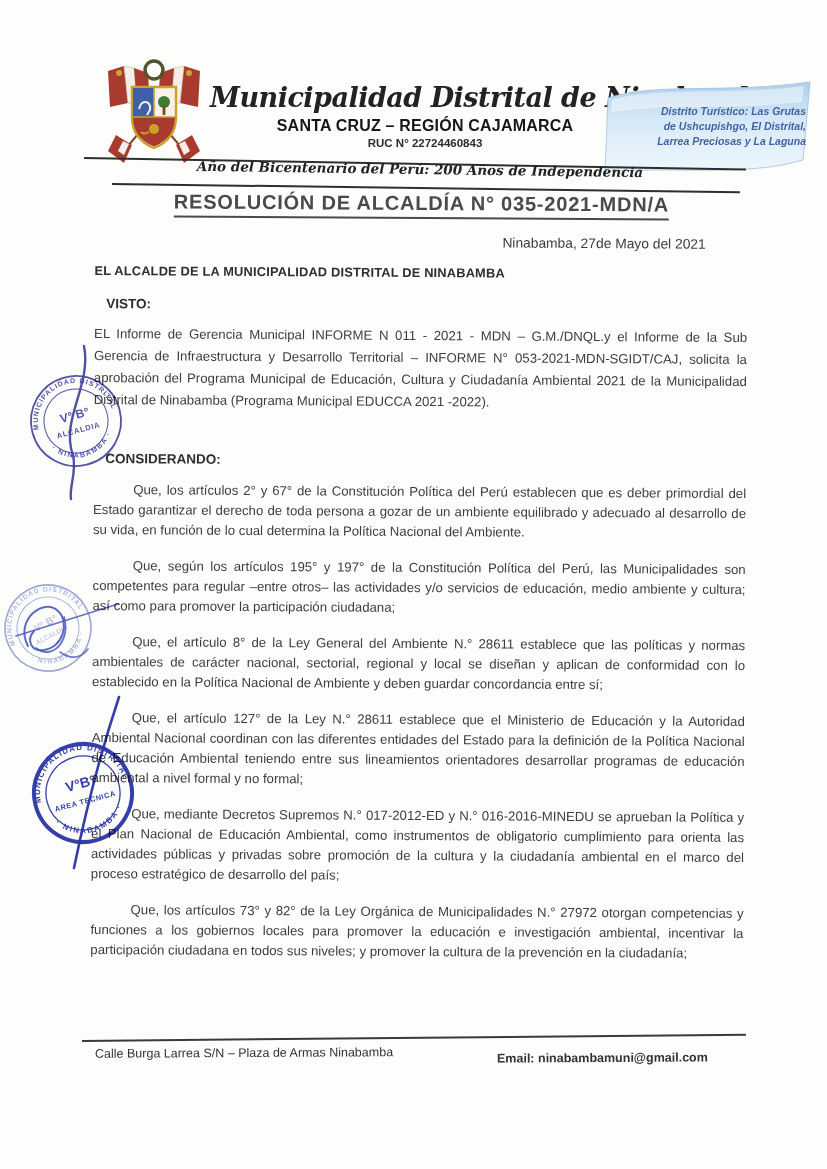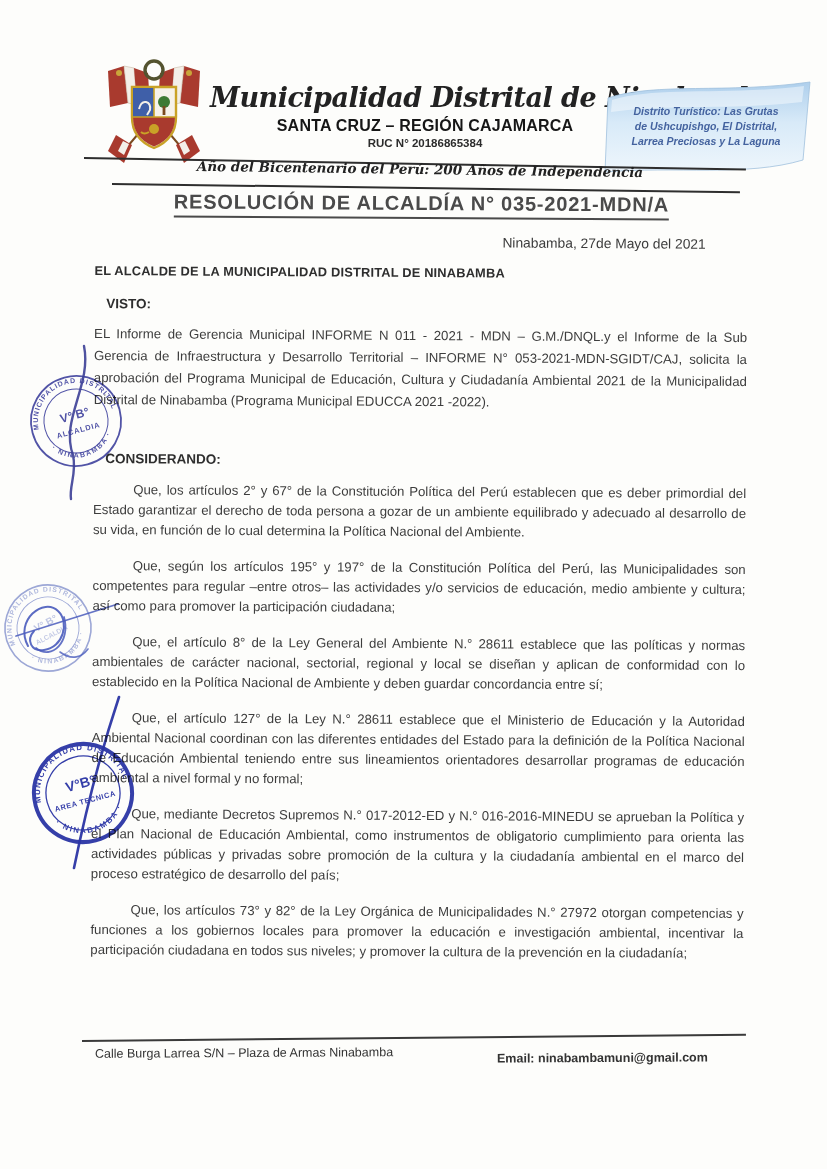--- a/index.html
+++ b/index.html
@@ -13,21 +13,21 @@
   .header-center{position:absolute;left:210px;top:82px;width:430px;text-align:center;}
   .muni-name{
     font-family:"DejaVu Serif",serif;font-style:italic;font-weight:700;
     font-size:27px;color:#222;white-space:nowrap;letter-spacing:-0.5px;
   }
   .region-line{font-weight:700;font-size:16px;color:#161616;letter-spacing:0.2px;margin-top:4px;transform:scaleY(1.08);}
   .ruc-line{font-weight:700;font-size:11.5px;color:#2c2c2c;margin-top:2px;}
   .badge{position:absolute;left:596px;top:74px;width:224px;height:112px;}
   .badge svg{position:absolute;inset:0;}
   .badge-text{
-    position:absolute;left:10px;right:14px;top:30px;text-align:center;
+    position:absolute;left:10px;right:14px;top:30px;text-align:right;
     font-style:italic;font-size:10.5px;line-height:15px;color:#44639f;font-weight:600;
   }
   .badge-text span{display:block;}
   .rule{position:absolute;background:#2e2e2e;transform-origin:left center;}
   .rule-top{left:84px;top:157px;width:662px;height:2.4px;transform:rotate(1.0deg);}
   .rule-bottom{left:112px;top:183px;width:628px;height:1.8px;transform:rotate(0.75deg);}
   .motto{
     position:absolute;left:95px;top:161px;width:650px;text-align:center;
     font-family:"DejaVu Serif",serif;font-style:italic;font-weight:700;
     font-size:13.5px;color:#222;transform:rotate(0.8deg);
@@ -100,21 +100,21 @@
       <circle cx="56" cy="74" r="5" fill="#c9a227"></circle>
       <path d="M51,77 q-5,3 -8,0" stroke="#c9a227" stroke-width="2" fill="none"></path>
       <line x1="35" y1="62" x2="77" y2="62" stroke="#c9a227" stroke-width="1.6"></line>
       <line x1="56" y1="33" x2="56" y2="62" stroke="#c9a227" stroke-width="1.6"></line>
     </g>
   </svg>
 
   <div class="header-center">
     <div class="muni-name">Municipalidad Distrital de Ninabamba</div>
     <div class="region-line">SANTA CRUZ – REGIÓN CAJAMARCA</div>
-    <div class="ruc-line">RUC N° 20186865384</div>
+    <div class="ruc-line">RUC N° 22724460843</div>
   </div>
 
   <div class="badge">
     <svg viewBox="0 0 224 112">
       <defs>
         <linearGradient id="bgrad" x1="0" y1="0" x2="0" y2="1">
           <stop offset="0" stop-color="#aecfec"></stop>
           <stop offset="0.45" stop-color="#d8eaf8"></stop>
           <stop offset="1" stop-color="#eef6fc"></stop>
         </linearGradient>

